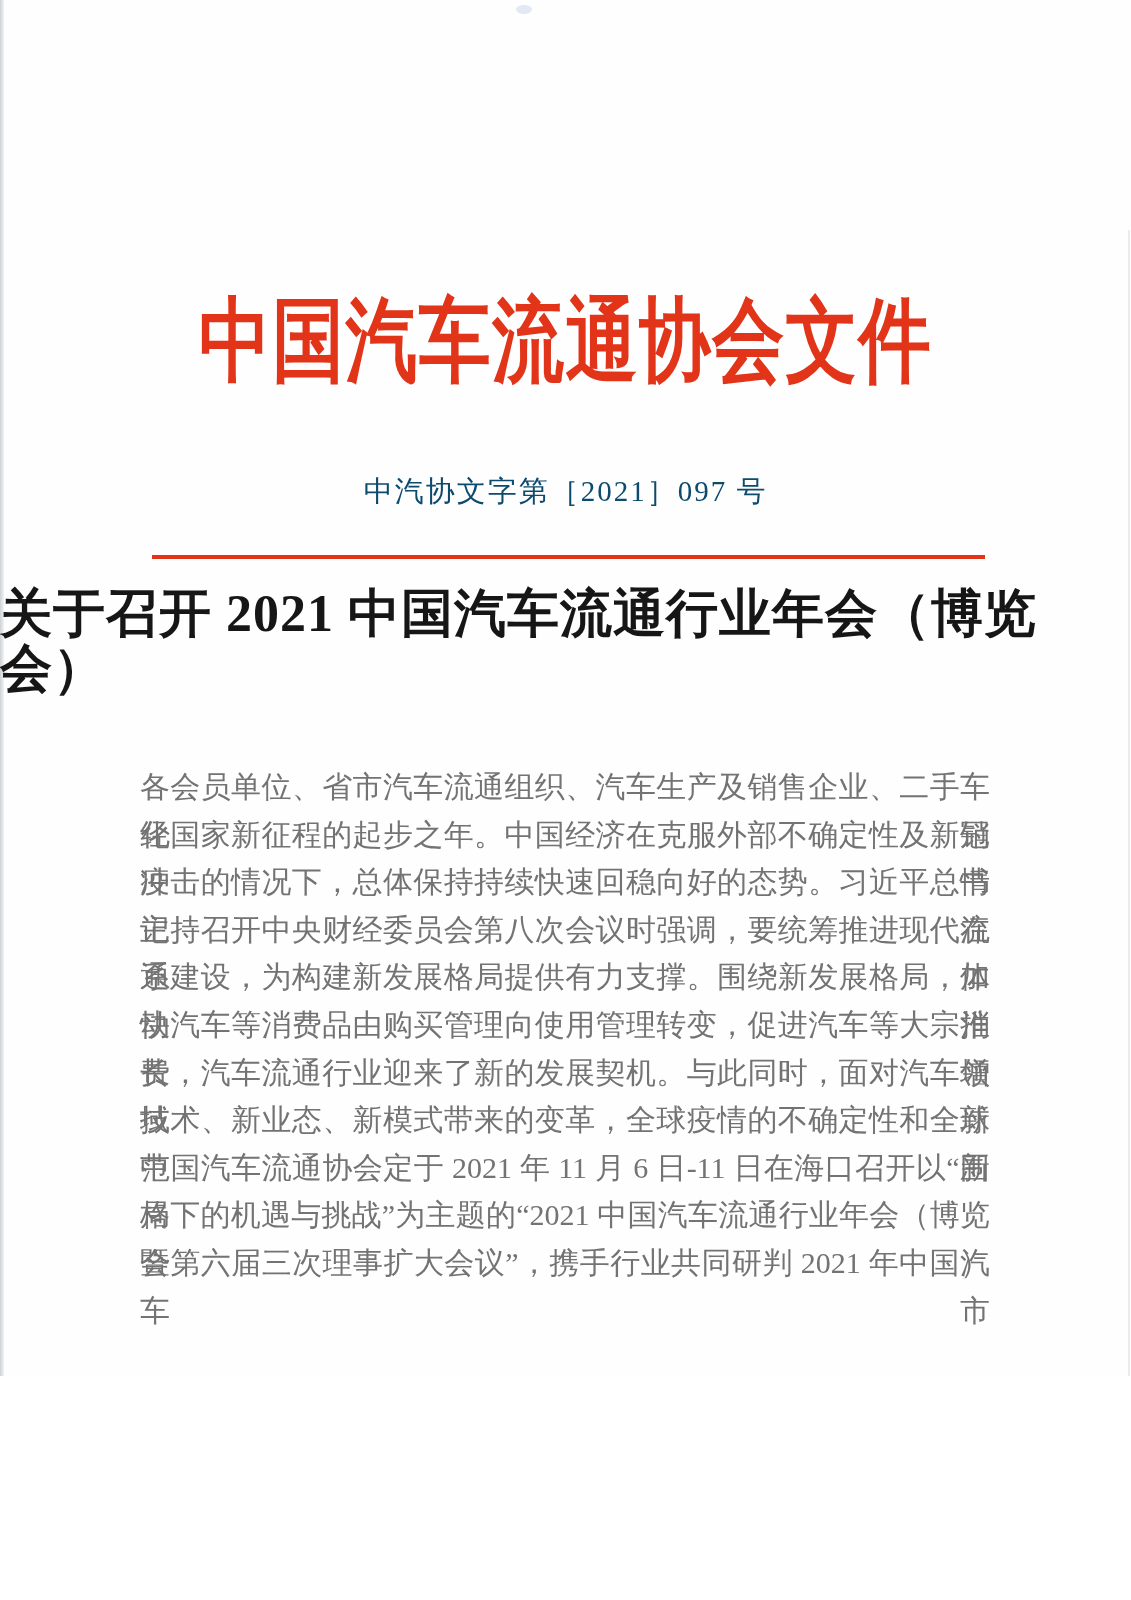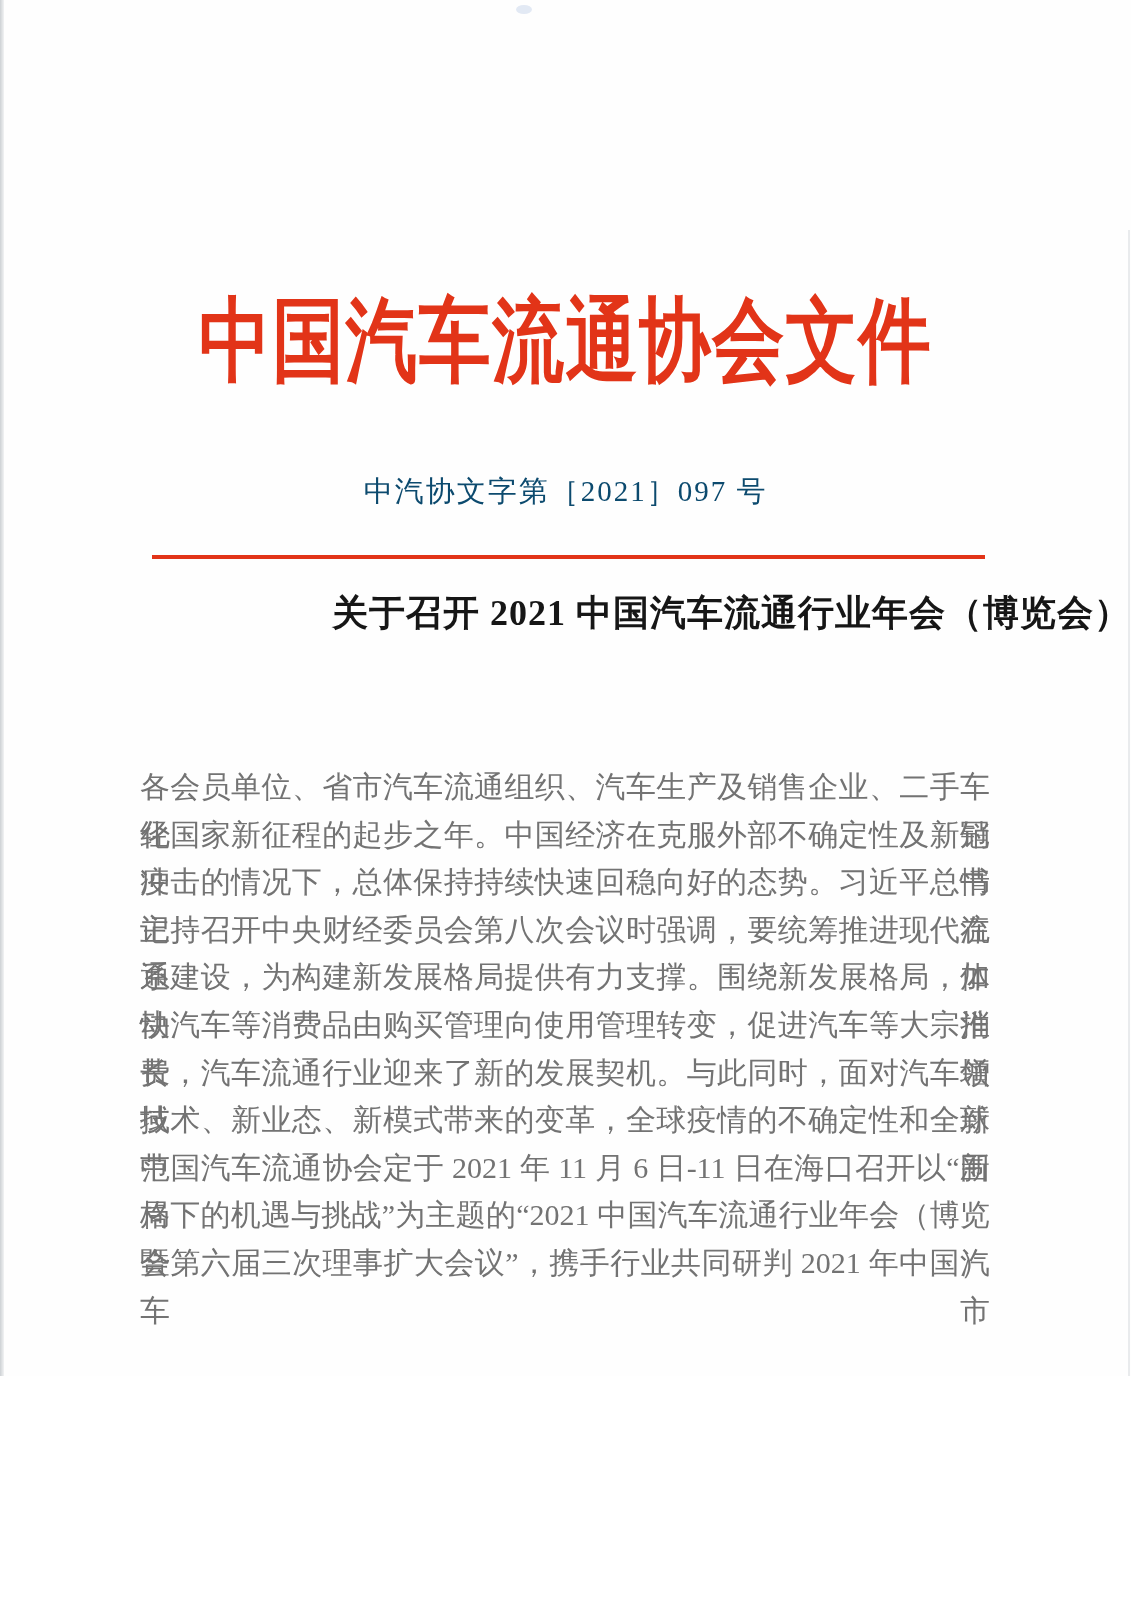--- a/index.html
+++ b/index.html
@@ -59,22 +59,22 @@
   
   .red-line {
     position: absolute; top: 555px; left: 152px;
     width: 833px; height: 4px;
     background: #e23418;
   }
   
   .doc-title {
     position: absolute; top: 586px; left: 0;
     width: 1131px;
-    text-align: right;
-    font-size: 36px;
+    text-align: left;
+    font-size: 52px;
     font-weight: bold;
     color: #161616;
     line-height: 55px;
     letter-spacing: 1px;
   }
   
   .body-text {
     position: absolute; top: 763px; left: 140px;
     width: 850px;
     font-size: 30px;

